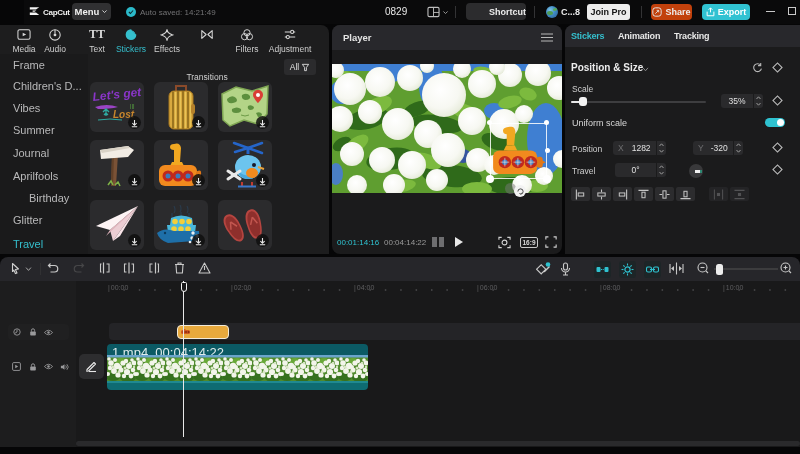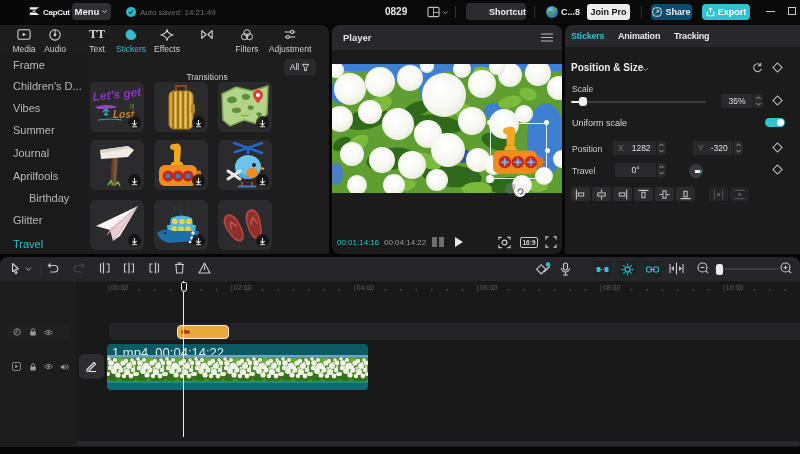--- a/index.html
+++ b/index.html
@@ -40,21 +40,21 @@
           <path d="M2 3.5 L5 6.5 L8 3.5" stroke="#cfcfcf" stroke-width="1.4" fill="none"></path>
         </svg>
     </div>
 
     <div class="abs" style="left:102px;top:7px;width:10px;height:10px;border-radius:50%;background:#2bb9c9;"></div>
     <svg class="abs" style="left:104px;top:9px;" width="6" height="6" viewBox="0 0 10 10">
         <path d="M1.5 5 L4 7.5 L8.5 2.5" stroke="#0e2a2e" stroke-width="1.8" fill="none"></path>
       </svg>
     <span class="abs" style="left:116px;top:8px;font-size:8px;color:#737375;">Auto saved: 14:21:49</span>
 
-    <span class="abs" style="left:361px;top:6px;font-size:10px;font-weight:bold;color:#e8e8e8;">0829</span>
+    <span class="abs" style="left:361px;top:6px;font-size:10px;font-weight:normal;color:#e8e8e8;">0829</span>
 
     <svg class="abs" style="left:403px;top:6px;" width="13" height="12" viewBox="0 0 14 13">
       <rect x="1" y="1.5" width="12" height="10" rx="1.5" stroke="#bdbdbd" stroke-width="1.2" fill="none"></rect>
       <line x1="7" y1="1.5" x2="7" y2="11.5" stroke="#bdbdbd" stroke-width="1"></line>
       <line x1="7" y1="7" x2="13" y2="7" stroke="#bdbdbd" stroke-width="1"></line>
     </svg>
     <svg class="abs" style="left:418px;top:9px;" width="7" height="7" viewBox="0 0 10 10">
         <path d="M2 3.5 L5 6.5 L8 3.5" stroke="#9a9a9a" stroke-width="1.4" fill="none"></path>
       </svg>
     <div class="abs" style="left:431px;top:6px;width:1px;height:12px;background:#333335;"></div>
@@ -75,21 +75,21 @@
       <div style="position:absolute;left:1px;top:5px;width:6px;height:4px;background:#4e9b53;border-radius:50% 60% 40% 50%;"></div>
       <div style="position:absolute;left:7px;top:2px;width:4px;height:3px;background:#57a85c;border-radius:60% 40% 60% 40%;"></div>
     </div>
     <span class="abs" style="left:537px;top:7px;font-size:9px;font-weight:bold;color:#ededed;">C...8</span>
 
     <div class="abs flex" style="left:563px;top:4px;width:43px;height:16px;background:#ececec;border-radius:3px;justify-content:center;">
       <span style="font-size:9px;font-weight:bold;color:#141414;">Join Pro</span>
     </div>
     <div class="abs" style="left:617px;top:6px;width:1px;height:12px;background:#333335;"></div>
 
-    <div class="abs flex" style="left:627px;top:4px;width:41px;height:16px;background:#0c4a6e;border-radius:4px;justify-content:center;">
+    <div class="abs flex" style="left:627px;top:4px;width:41px;height:16px;background:#c2410c;border-radius:4px;justify-content:center;">
       <svg width="10" height="10" viewBox="0 0 12 12">
           <rect x="1" y="1" width="10" height="10" rx="3" stroke="#e3e3e3" stroke-width="1.2" fill="none"></rect>
           <path d="M4 8 L8 4 M8 4 L5.6 4 M8 4 L8 6.4" stroke="#e3e3e3" stroke-width="1.1" fill="none"></path>
         </svg>
       <span style="font-size:9px;font-weight:bold;color:#ededed;margin-left:3px;">Share</span>
     </div>
 
     <div class="abs flex" style="left:678px;top:4px;width:48px;height:16px;background:#30c2d2;border-radius:4px;justify-content:center;">
       <svg width="9" height="10" viewBox="0 0 12 13">
           <path d="M6 1 L6 7 M3.5 3.5 L6 1 L8.5 3.5" stroke="#fff" stroke-width="1.3" fill="none"></path>

